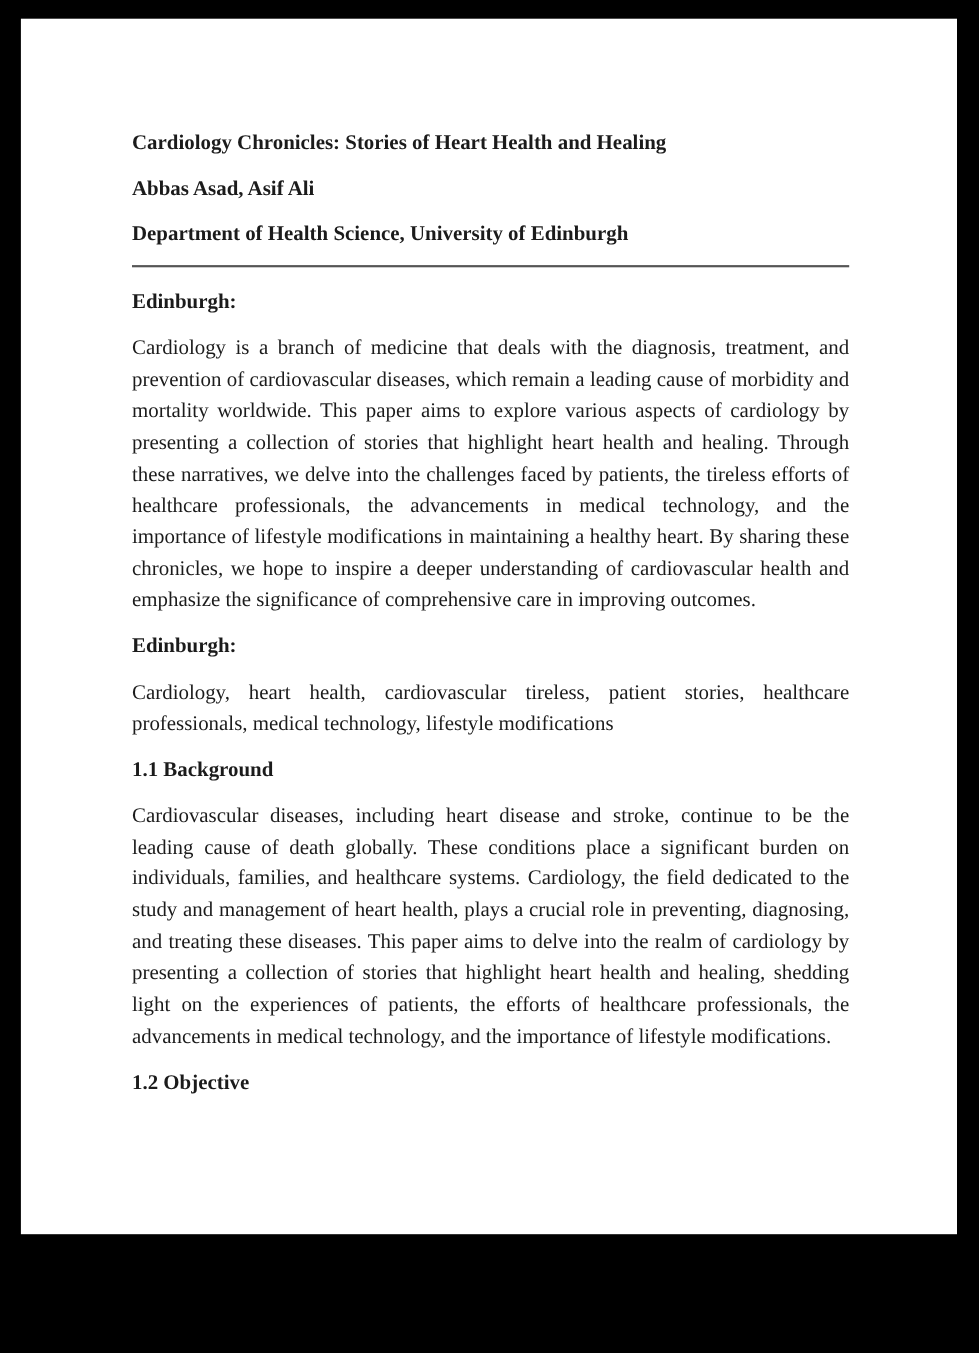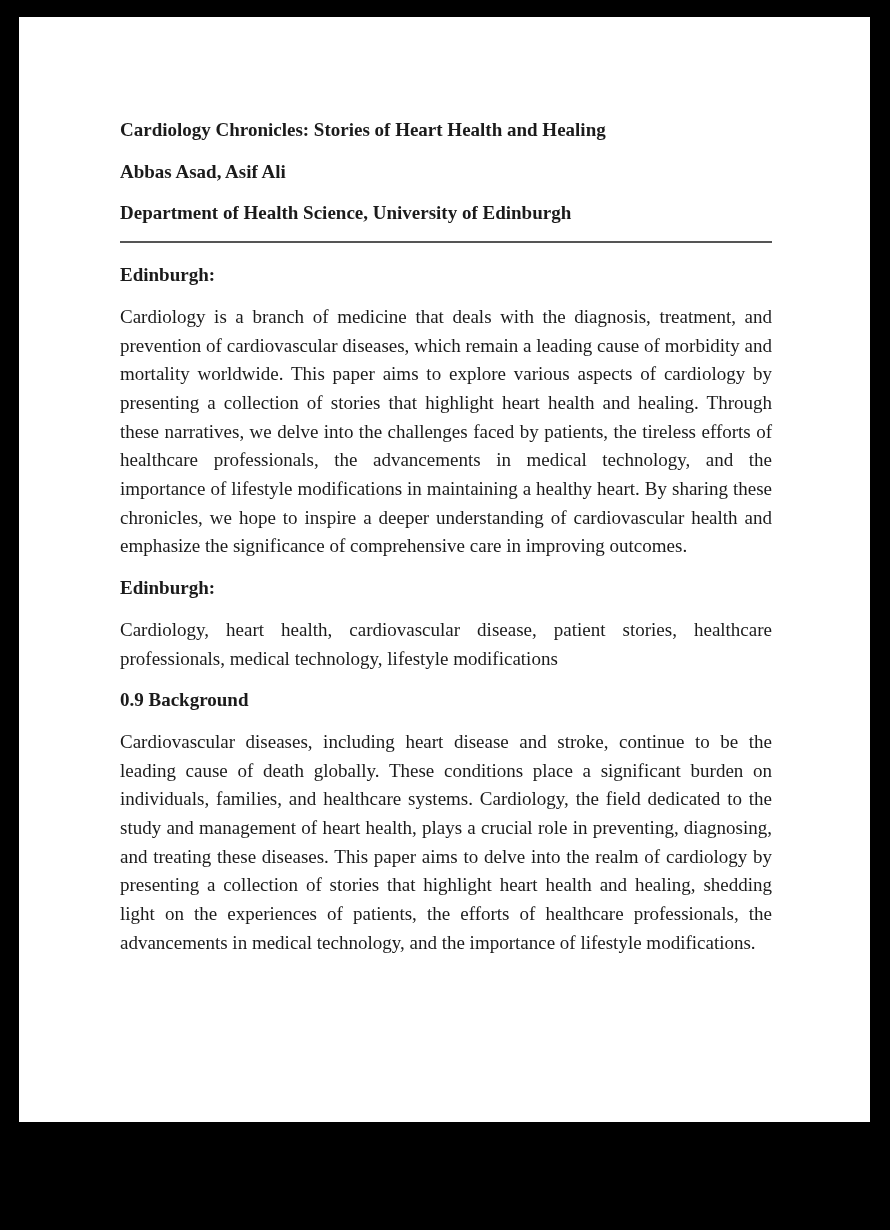--- a/index.html
+++ b/index.html
@@ -59,23 +59,24 @@
       <p class="h">Department of Health Science, University of Edinburgh</p>
 
       <hr class="rule">
 
       <p class="h">Edinburgh:</p>
 
       <p class="body-par">Cardiology is a branch of medicine that deals with the diagnosis, treatment, and prevention of cardiovascular diseases, which remain a leading cause of morbidity and mortality worldwide. This paper aims to explore various aspects of cardiology by presenting a collection of stories that highlight heart health and healing. Through these narratives, we delve into the challenges faced by patients, the tireless efforts of healthcare professionals, the advancements in medical technology, and the importance of lifestyle modifications in maintaining a healthy heart. By sharing these chronicles, we hope to inspire a deeper understanding of cardiovascular health and emphasize the significance of comprehensive care in improving outcomes.</p>
 
       <p class="h">Edinburgh:</p>
 
-      <p class="body-par">Cardiology, heart health, cardiovascular disease, patient stories, healthcare professionals, medical technology, lifestyle modifications</p>
+      <p class="body-par">Cardiology, heart health, cardiovascular tireless, patient stories, healthcare professionals, medical technology, lifestyle modifications</p>
 
 
-      <p class="h">0.9 Background</p>
+      <p class="h">1.1 Background</p>
 
       <p class="body-par">Cardiovascular diseases, including heart disease and stroke, continue to be the leading cause of death globally. These conditions place a significant burden on individuals, families, and healthcare systems. Cardiology, the field dedicated to the study and management of heart health, plays a crucial role in preventing, diagnosing, and treating these diseases. This paper aims to delve into the realm of cardiology by presenting a collection of stories that highlight heart health and healing, shedding light on the experiences of patients, the efforts of healthcare professionals, the advancements in medical technology, and the importance of lifestyle modifications.</p>
 
+      <p class="h">1.2 Objective</p>
 
     </div>
   </div>
 </div>
 
 </body></html>

